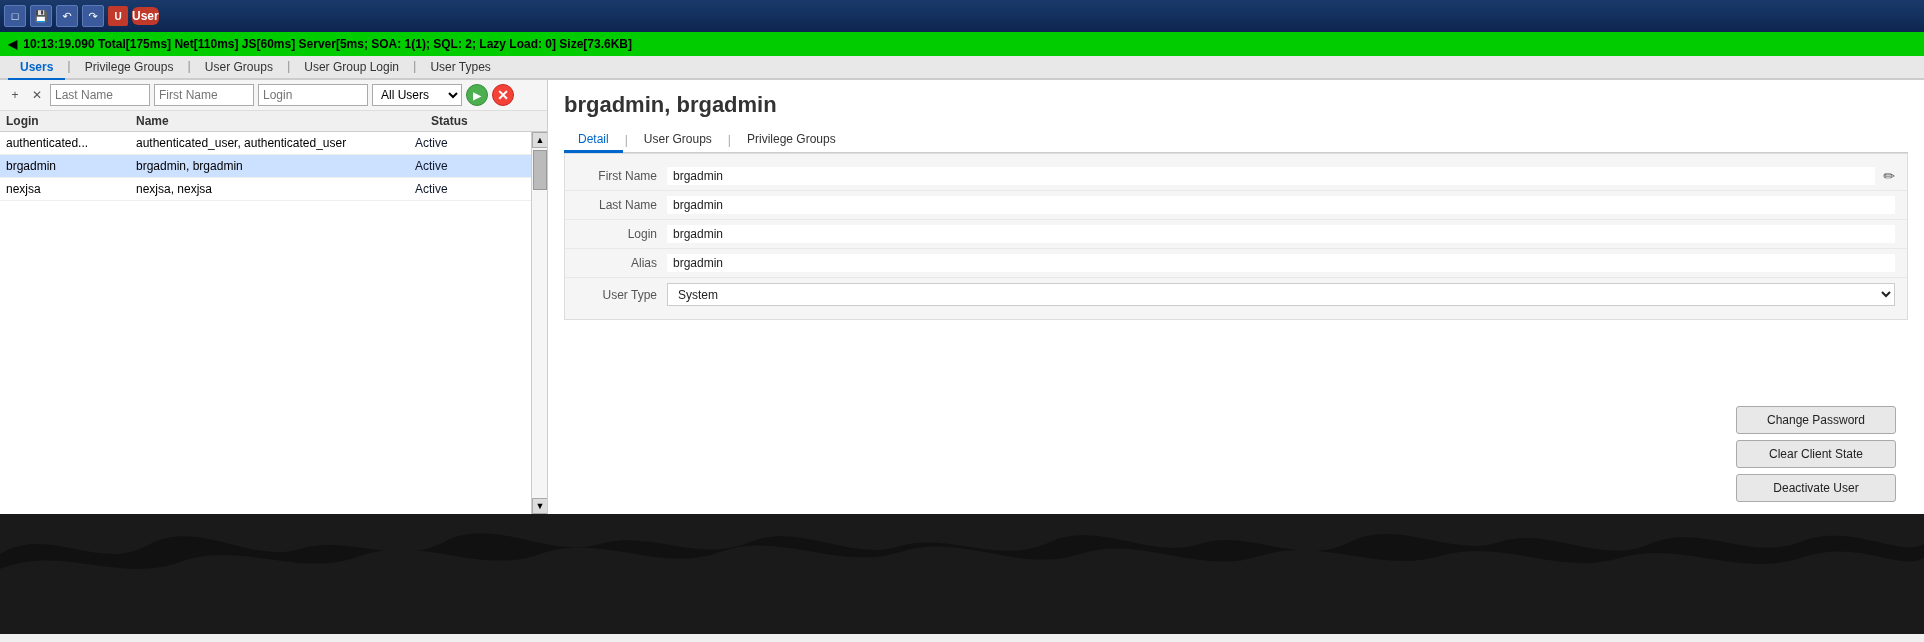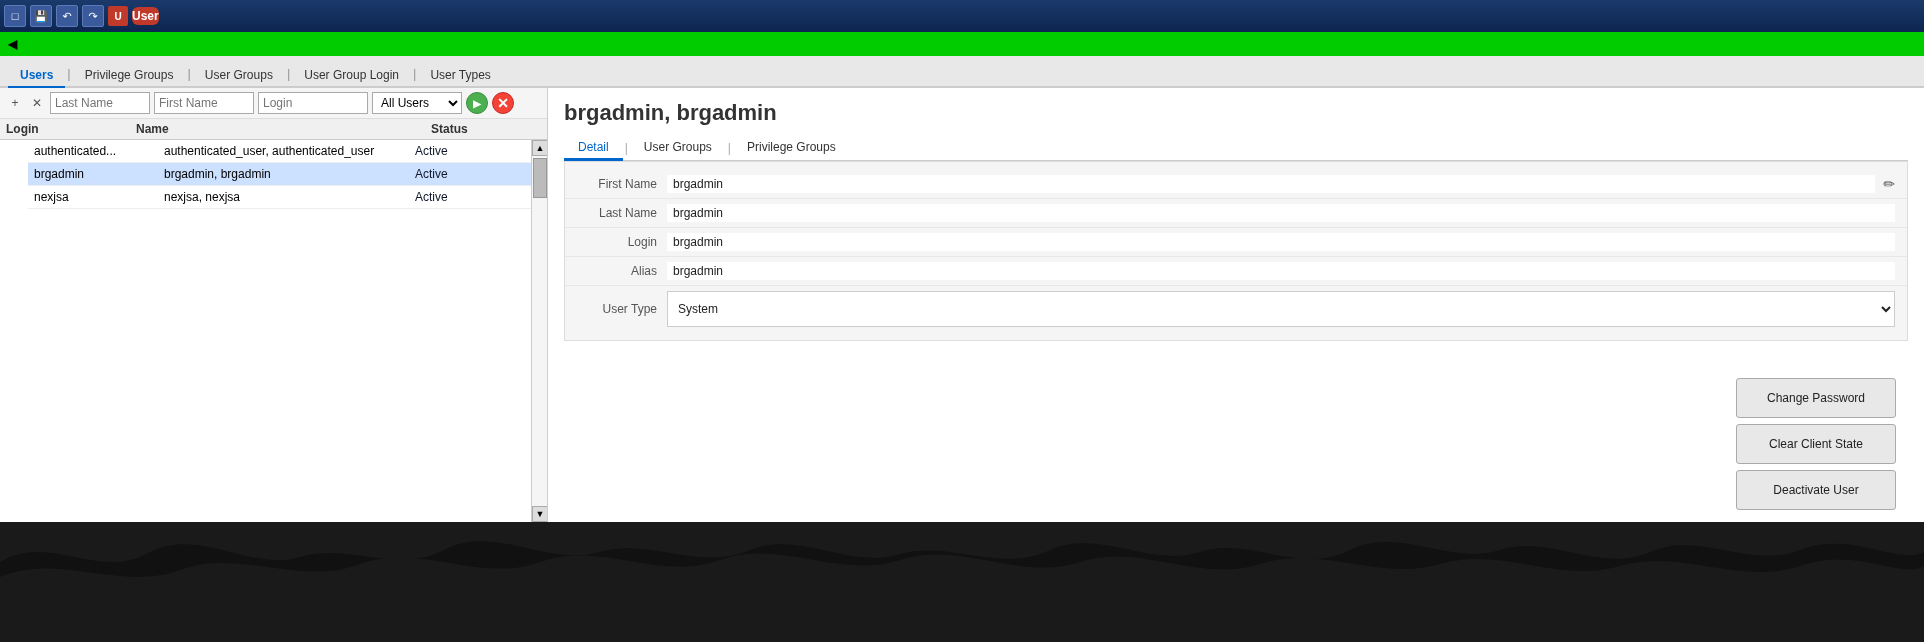--- a/index.html
+++ b/index.html
@@ -51,21 +51,21 @@
     }
 
     
     .tab-bar {
       background: #e8e8e8;
       border-bottom: 2px solid #ccc;
       display: flex;
       align-items: flex-end;
       padding: 4px 8px 0;
       gap: 0;
-      height: 32px;
+      height: 24px;
     }
     .tab {
       padding: 4px 12px;
       cursor: pointer;
       font-size: 12px;
       color: #333;
       border-bottom: 2px solid transparent;
       margin-bottom: -2px;
     }
     .tab.active {
@@ -138,21 +138,20 @@
       border-radius: 50%;
       display: flex; align-items: center; justify-content: center;
       cursor: pointer; color: white; font-size: 14px; font-weight: bold;
       line-height: 1;
     }
 
     
     .user-list {
       flex: 1;
       overflow-y: auto;
-      margin-left: 28px;
     }
     .list-header {
       display: grid;
       grid-template-columns: 130px 1fr 90px 20px;
       border-bottom: 1px solid #ccc;
       background: #f0f0f0;
       padding: 3px 6px;
       font-size: 12px;
       font-weight: bold;
       color: #333;
@@ -238,41 +237,41 @@
       border: none;
       padding: 2px 6px;
     }
     .field-select {
       flex: 1;
       font-size: 12px;
       color: #222;
       background: white;
       border: 1px solid #ccc;
       padding: 2px 6px;
-      height: 36px;
+      height: 23px;
     }
     .edit-icon {
       margin-left: 8px;
       color: #555;
       font-size: 14px;
       cursor: pointer;
     }
 
     
     .action-buttons {
       display: flex;
       flex-direction: column;
       align-items: flex-end;
       padding: 12px 12px 0 0;
       gap: 6px;
       margin-top: auto;
     }
     .action-btn {
       width: 160px;
-      height: 40px;
+      height: 28px;
       background: #e8e8e8;
       border: 1px solid #aaa;
       border-radius: 3px;
       font-size: 12px;
       cursor: pointer;
       display: flex; align-items: center; justify-content: center;
       color: #222;
     }
 
     
@@ -321,20 +320,21 @@
   <div class="title-bar-btn">□</div>
   <div class="title-bar-btn">💾</div>
   <div class="title-bar-btn">↶</div>
   <div class="title-bar-btn">↷</div>
   <div class="title-bar-icon">U</div>
   <span class="title-bar-text">User</span>
 </div>
 
 <div class="status-bar">
   <span style="margin-right:6px;cursor:pointer;">◀</span>
+  <span>10:13:19.090 Total[<strong>175ms</strong>] Net[<strong>110ms</strong>] JS[<strong>60ms</strong>] Server[<strong>5ms</strong>; SOA: <strong>1(1)</strong>; SQL: <strong>2</strong>; Lazy Load: <strong>0</strong>] Size[<strong>73.6KB</strong>]</span>
 </div>
 
 <div class="tab-bar">
   <span class="tab active">Users</span>
   <span class="tab-separator">|</span>
   <span class="tab">Privilege Groups</span>
   <span class="tab-separator">|</span>
   <span class="tab">User Groups</span>
   <span class="tab-separator">|</span>
   <span class="tab">User Group Login</span>

